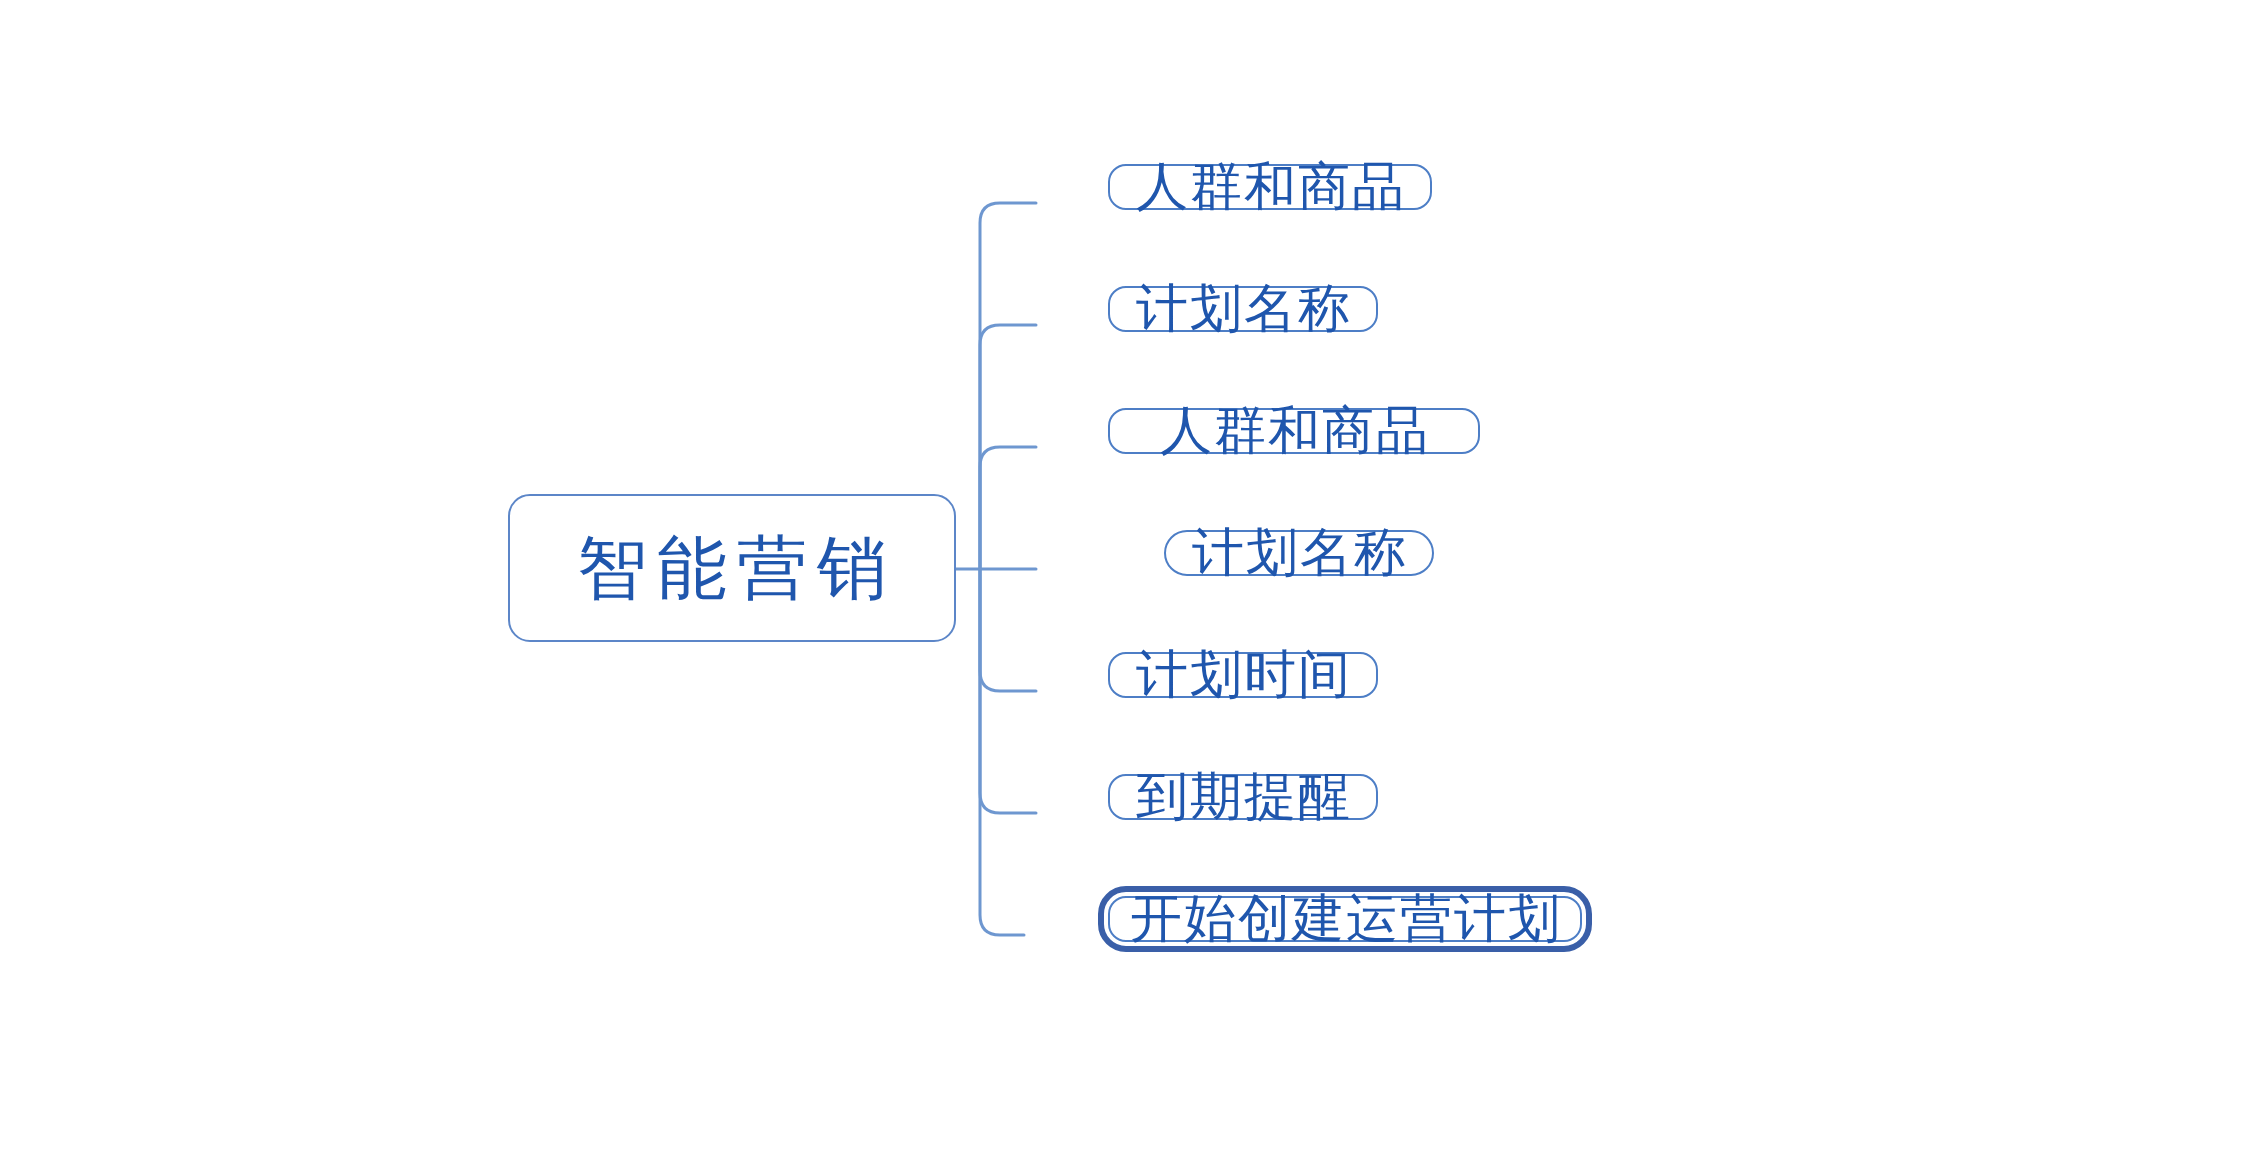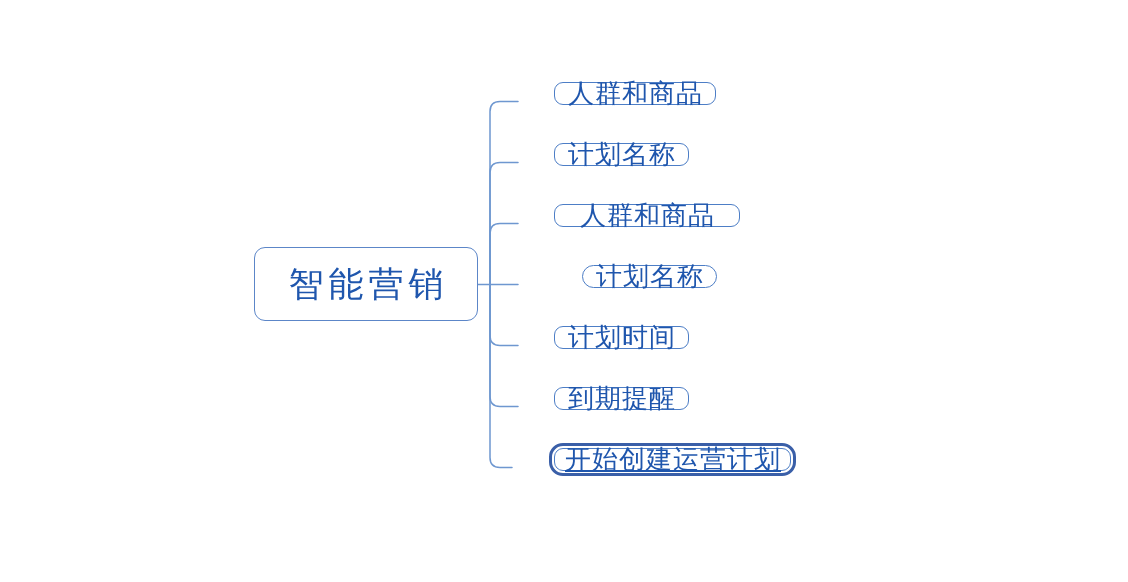--- a/index.html
+++ b/index.html
@@ -62,21 +62,20 @@
   .node-child-0 { left: 518px; top: 82px;  width: 162px; }
   .node-child-1 { left: 518px; top: 143px; width: 135px; }
   .node-child-2 { left: 518px; top: 204px; width: 186px; }
   .node-child-3 { left: 546px; top: 265px; width: 135px; border-radius: 17px; }
   .node-child-4 { left: 518px; top: 326px; width: 135px; }
   .node-child-5 { left: 518px; top: 387px; width: 135px; }
   .node-child-6 { left: 518px; top: 448px; width: 237px; }
   .selected {
     outline: 3px solid #3a5fa8;
     outline-offset: 2px;
-    text-decoration: underline;
   }
 </style>
 </head>
 <body>
 
 <div class="canvas">
 
   <svg class="connectors" width="1128" height="582" viewBox="0 0 1128 582" xmlns="http://www.w3.org/2000/svg">
 
     <path d="M 478 284.5 H 518" stroke="#6e97d0"></path>

